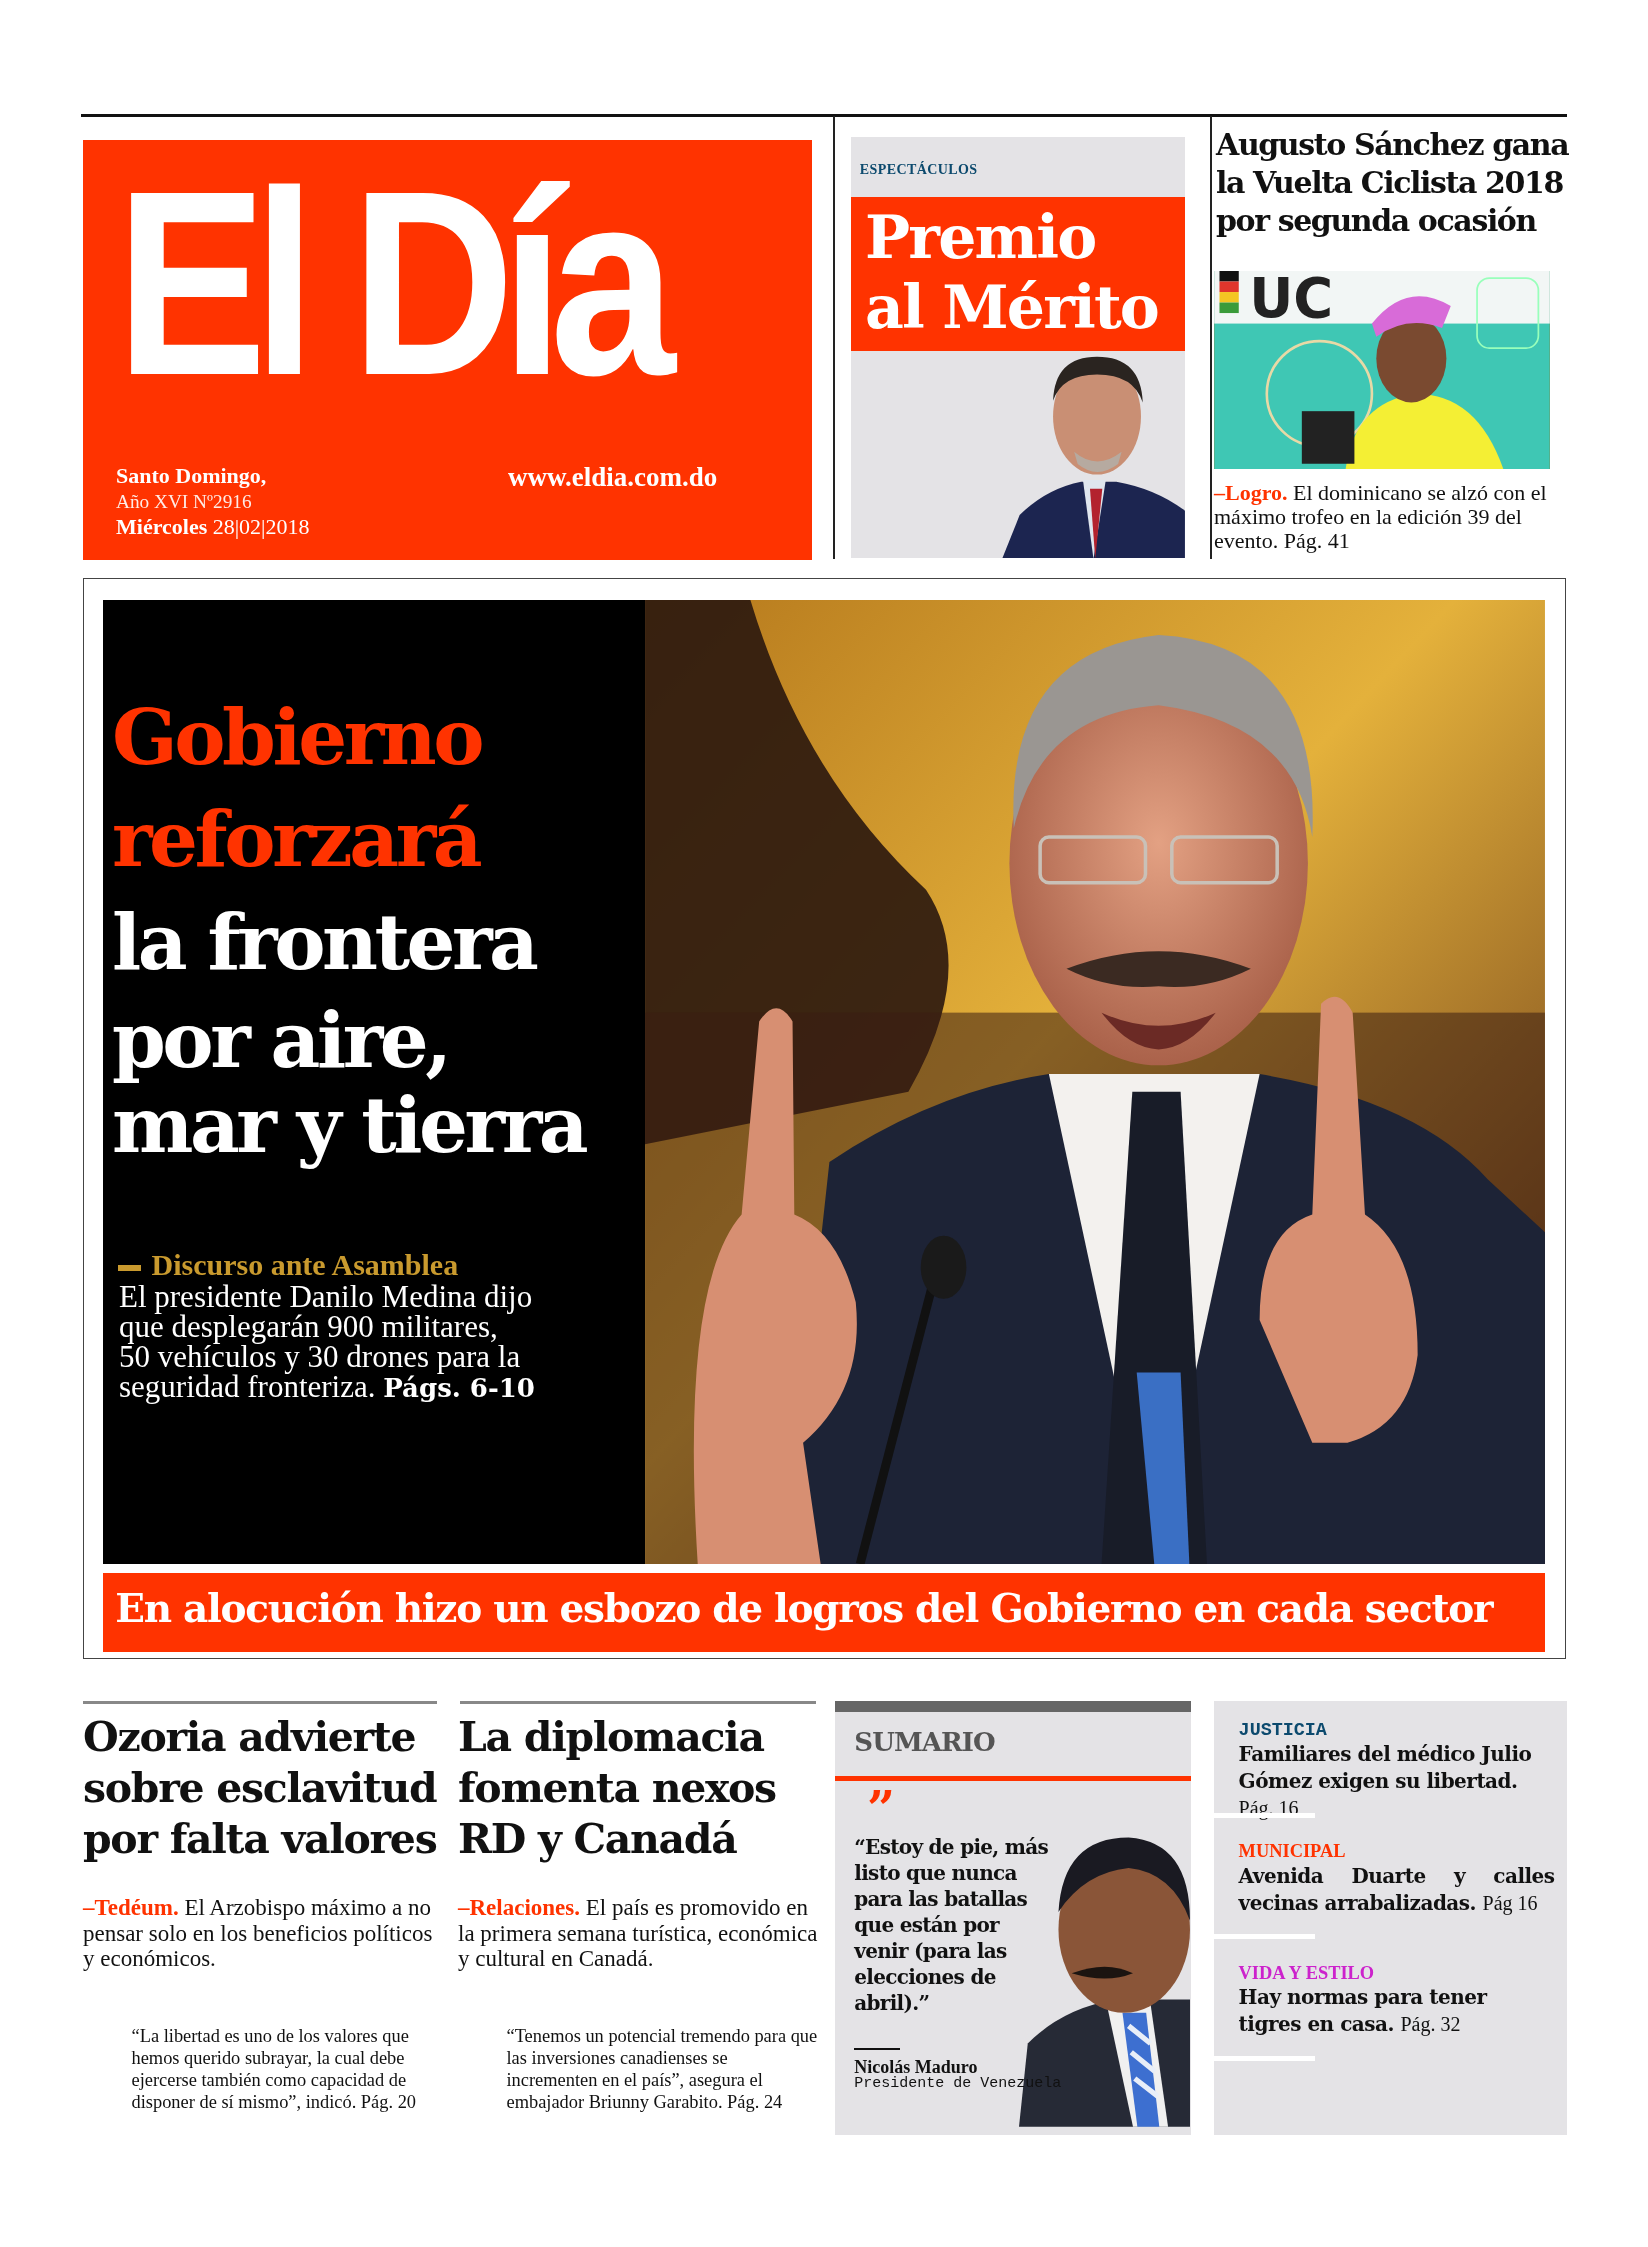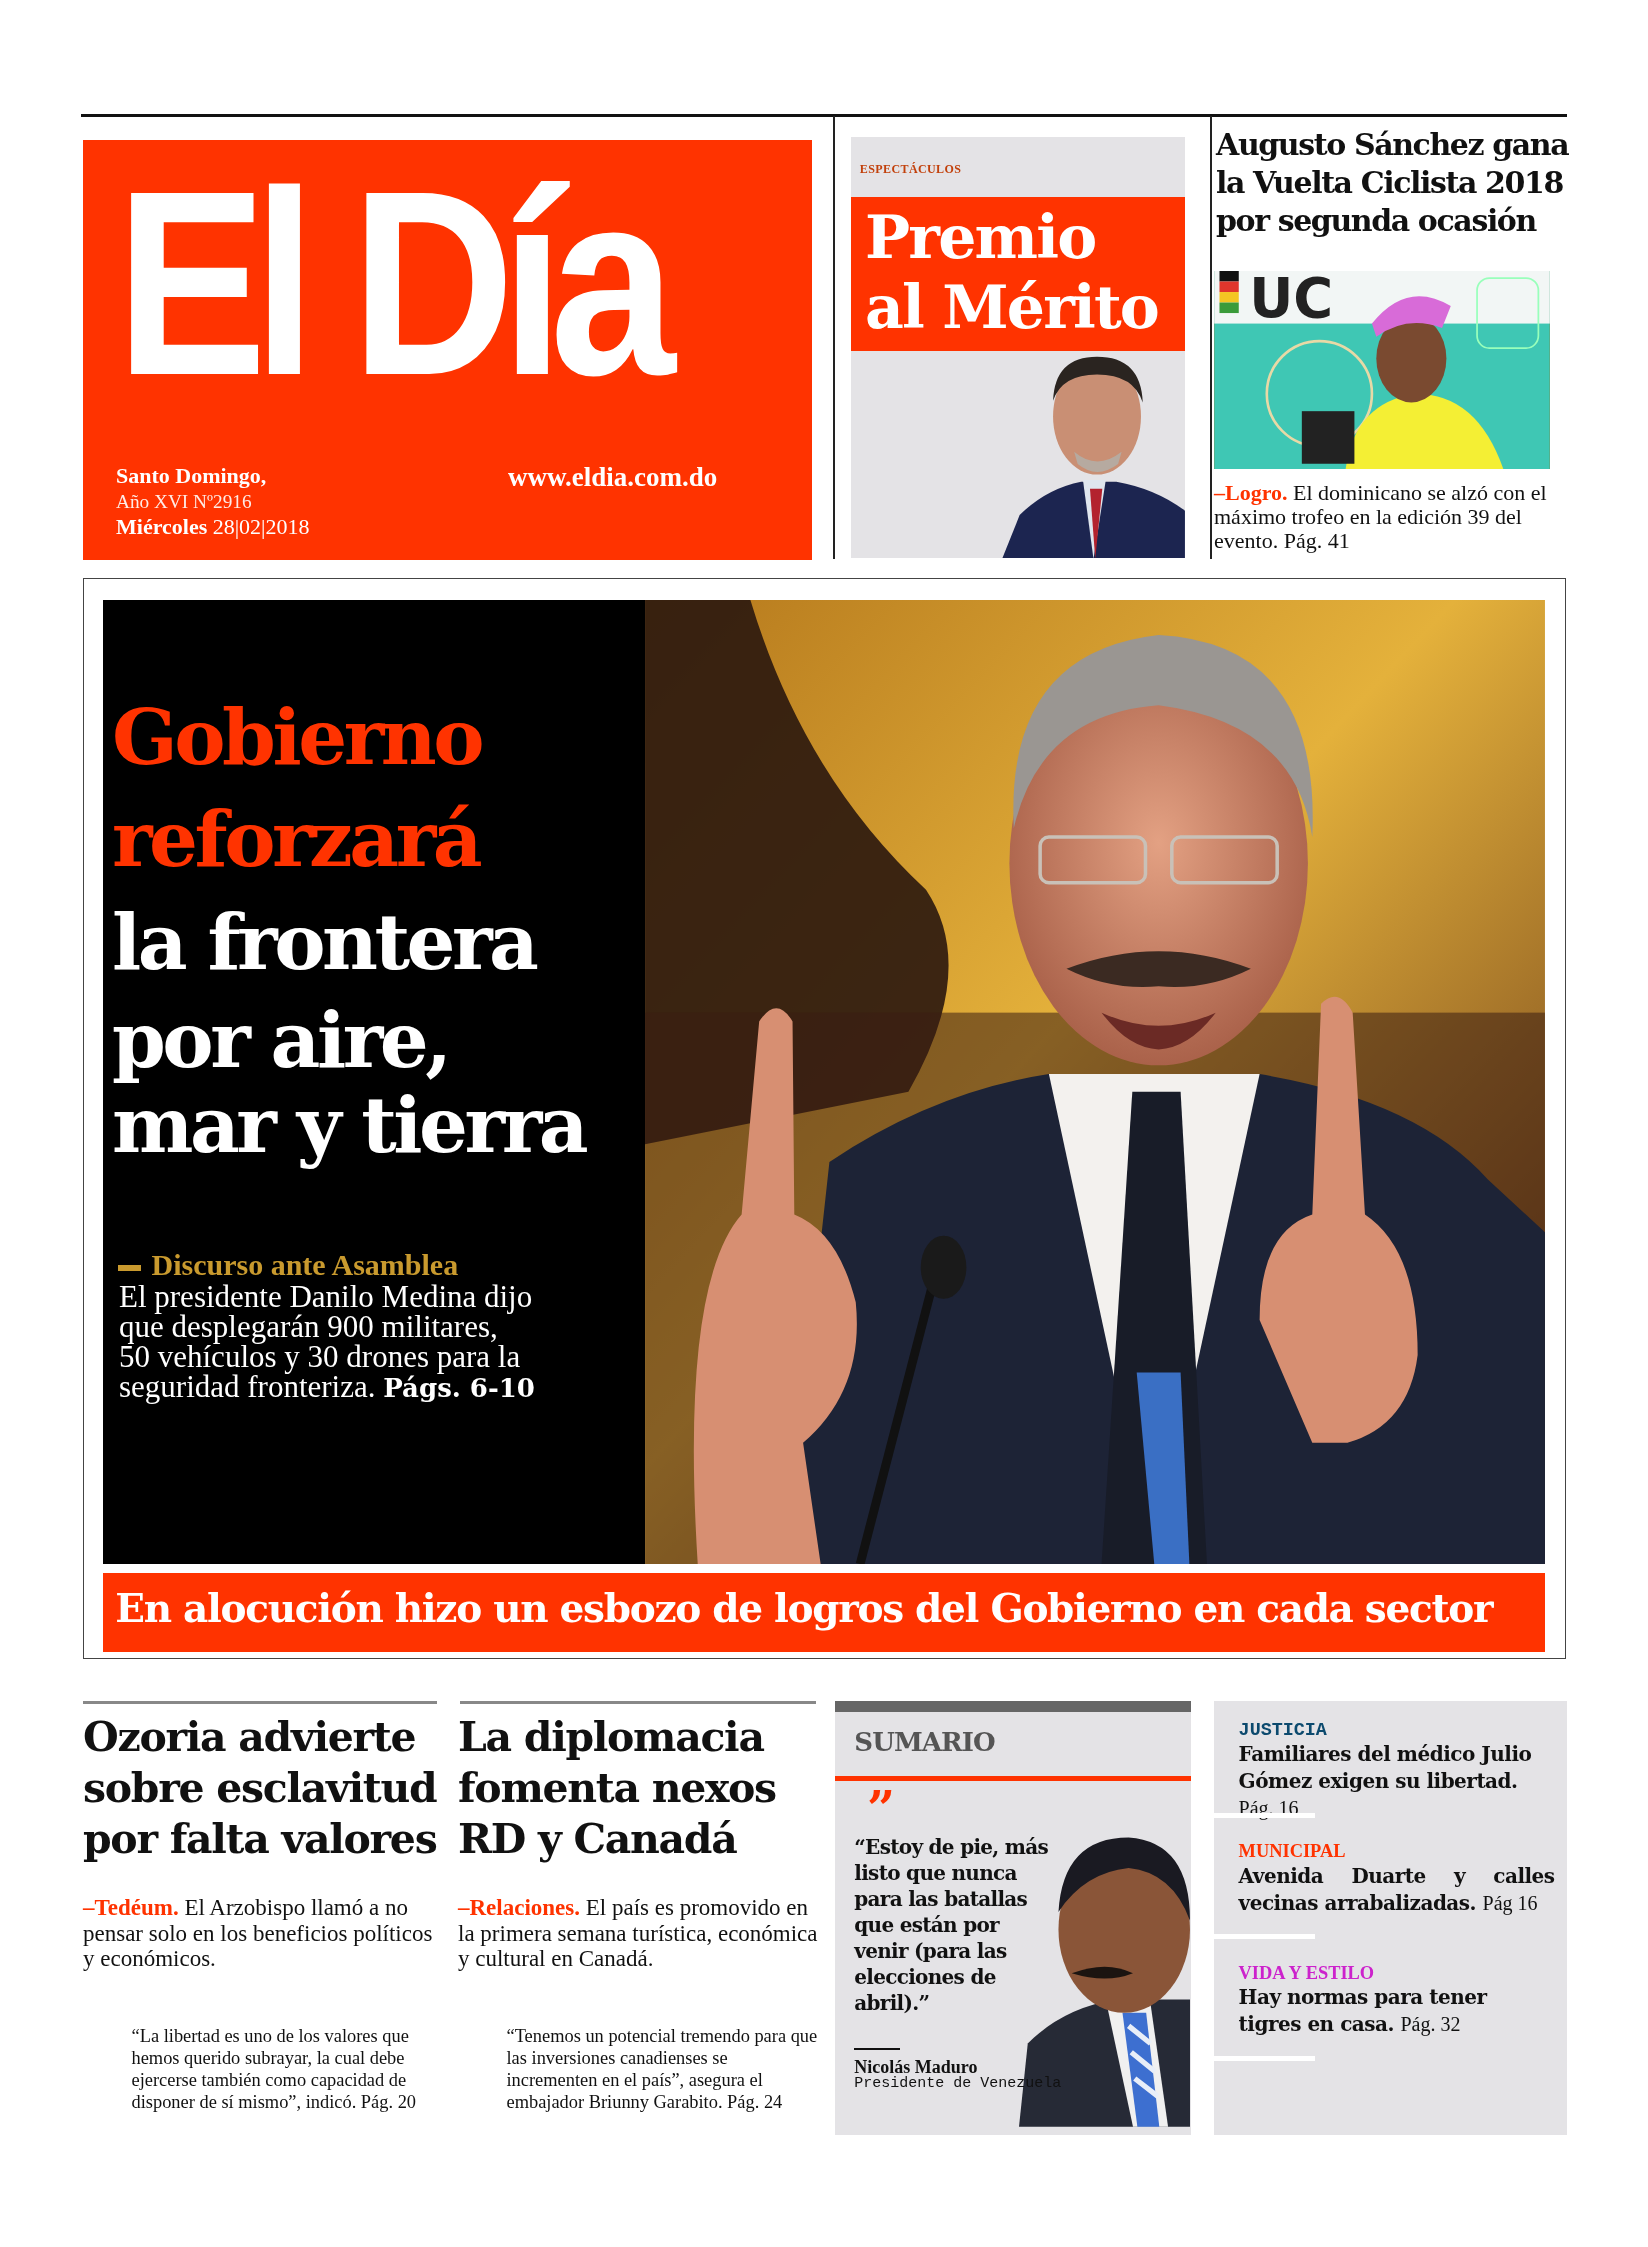--- a/index.html
+++ b/index.html
@@ -10,21 +10,21 @@
   .vrule{width:1.8px;background:#222;}
   
   .logo{left:83px;top:140px;width:729px;height:420px;background:#ff3300;}
   .logo-word{left:33px;top:12.3px;font-family:"Liberation Sans","DejaVu Sans",sans-serif;font-weight:bold;color:#fff;font-size:263px;letter-spacing:-16px;line-height:1;transform:scaleX(0.86);transform-origin:left top;white-space:nowrap;}
   .logo-meta{left:33px;top:323px;color:#fff;font-family:"Liberation Serif",serif;font-size:22px;line-height:25.5px;}
   .logo-meta .b{font-weight:bold;}
   .logo-meta .l{opacity:.9;font-size:19.3px;}
   .logo-url{left:425px;top:322px;color:#fff;font-family:"Liberation Serif",serif;font-weight:bold;font-size:27px;}
   
   .premio{left:851px;top:137px;width:334px;height:421px;background:#e4e3e6;overflow:hidden;}
-  .premio-kicker{left:8.8px;top:24.6px;color:#c2410c;font-weight:bold;font-size:12px;font-family:"Liberation Serif",serif;letter-spacing:0.4px;}
+  .premio-kicker{left:8.8px;top:24.6px;color:#0c4a6e;font-weight:bold;font-size:14px;font-family:"Liberation Serif",serif;letter-spacing:0.4px;}
   .premio-block{left:0;top:60px;width:334px;height:154px;background:#ff3300;}
   .premio-title{left:14px;top:5.3px;color:#fff;font-weight:bold;font-size:60px;line-height:70px;font-family:"DejaVu Serif",serif;letter-spacing:-1.8px;white-space:nowrap;}
   .premio-sub{left:14px;top:230px;font-size:32px;line-height:37px;font-weight:bold;font-family:"DejaVu Serif",serif;letter-spacing:-1.3px;}
   .premio-sub .pg{font-weight:normal;font-family:"Liberation Serif",serif;font-size:35px;letter-spacing:0;}
   .photo-man1{left:151px;top:211px;width:183px;height:211px;}
   
   .cyc-head{left:1216px;top:126px;width:351px;font-weight:bold;font-size:30px;line-height:38px;letter-spacing:-1.4px;font-family:"DejaVu Serif",serif;white-space:nowrap;}
   .cyc-photo{left:1214px;top:271px;width:336px;height:198px;overflow:hidden;background:#a16207;}
   .cyc-cap{left:1214px;top:481px;width:351px;font-family:"Liberation Serif",serif;font-size:22px;line-height:24px;}
   .kick{color:#ff3300;font-weight:bold;}
@@ -181,21 +181,21 @@
 <div class="abs col-rule" style="left:460px;width:356px;"></div>
 
 <div class="abs" style="left:83px;top:1712px;width:356px;">
   <div class="bh">
     <div>Ozoria advierte</div>
     <div>sobre esclavitud</div>
     <div>por falta valores</div>
   </div>
   <div class="bt" style="margin-top:30px;">
     <span class="kick">–<span>Tedéum.</span></span>
-    <span>El Arzobispo llamó a no pensar solo en los beneficios políticos y económicos.</span>
+    <span>El Arzobispo máximo a no pensar solo en los beneficios políticos y económicos.</span>
   </div>
   <div class="bq" style="margin-top:53px;padding-left:3.5px;">“La libertad es uno de los valores que hemos querido subrayar, la cual debe ejercerse también como capacidad de disponer de sí mismo”, indicó. Pág. 20</div>
 </div>
 
 <div class="abs" style="left:458px;top:1712px;width:360px;">
   <div class="bh">
     <div>La diplomacia</div>
     <div>fomenta nexos</div>
     <div>RD y Canadá</div>
   </div>

